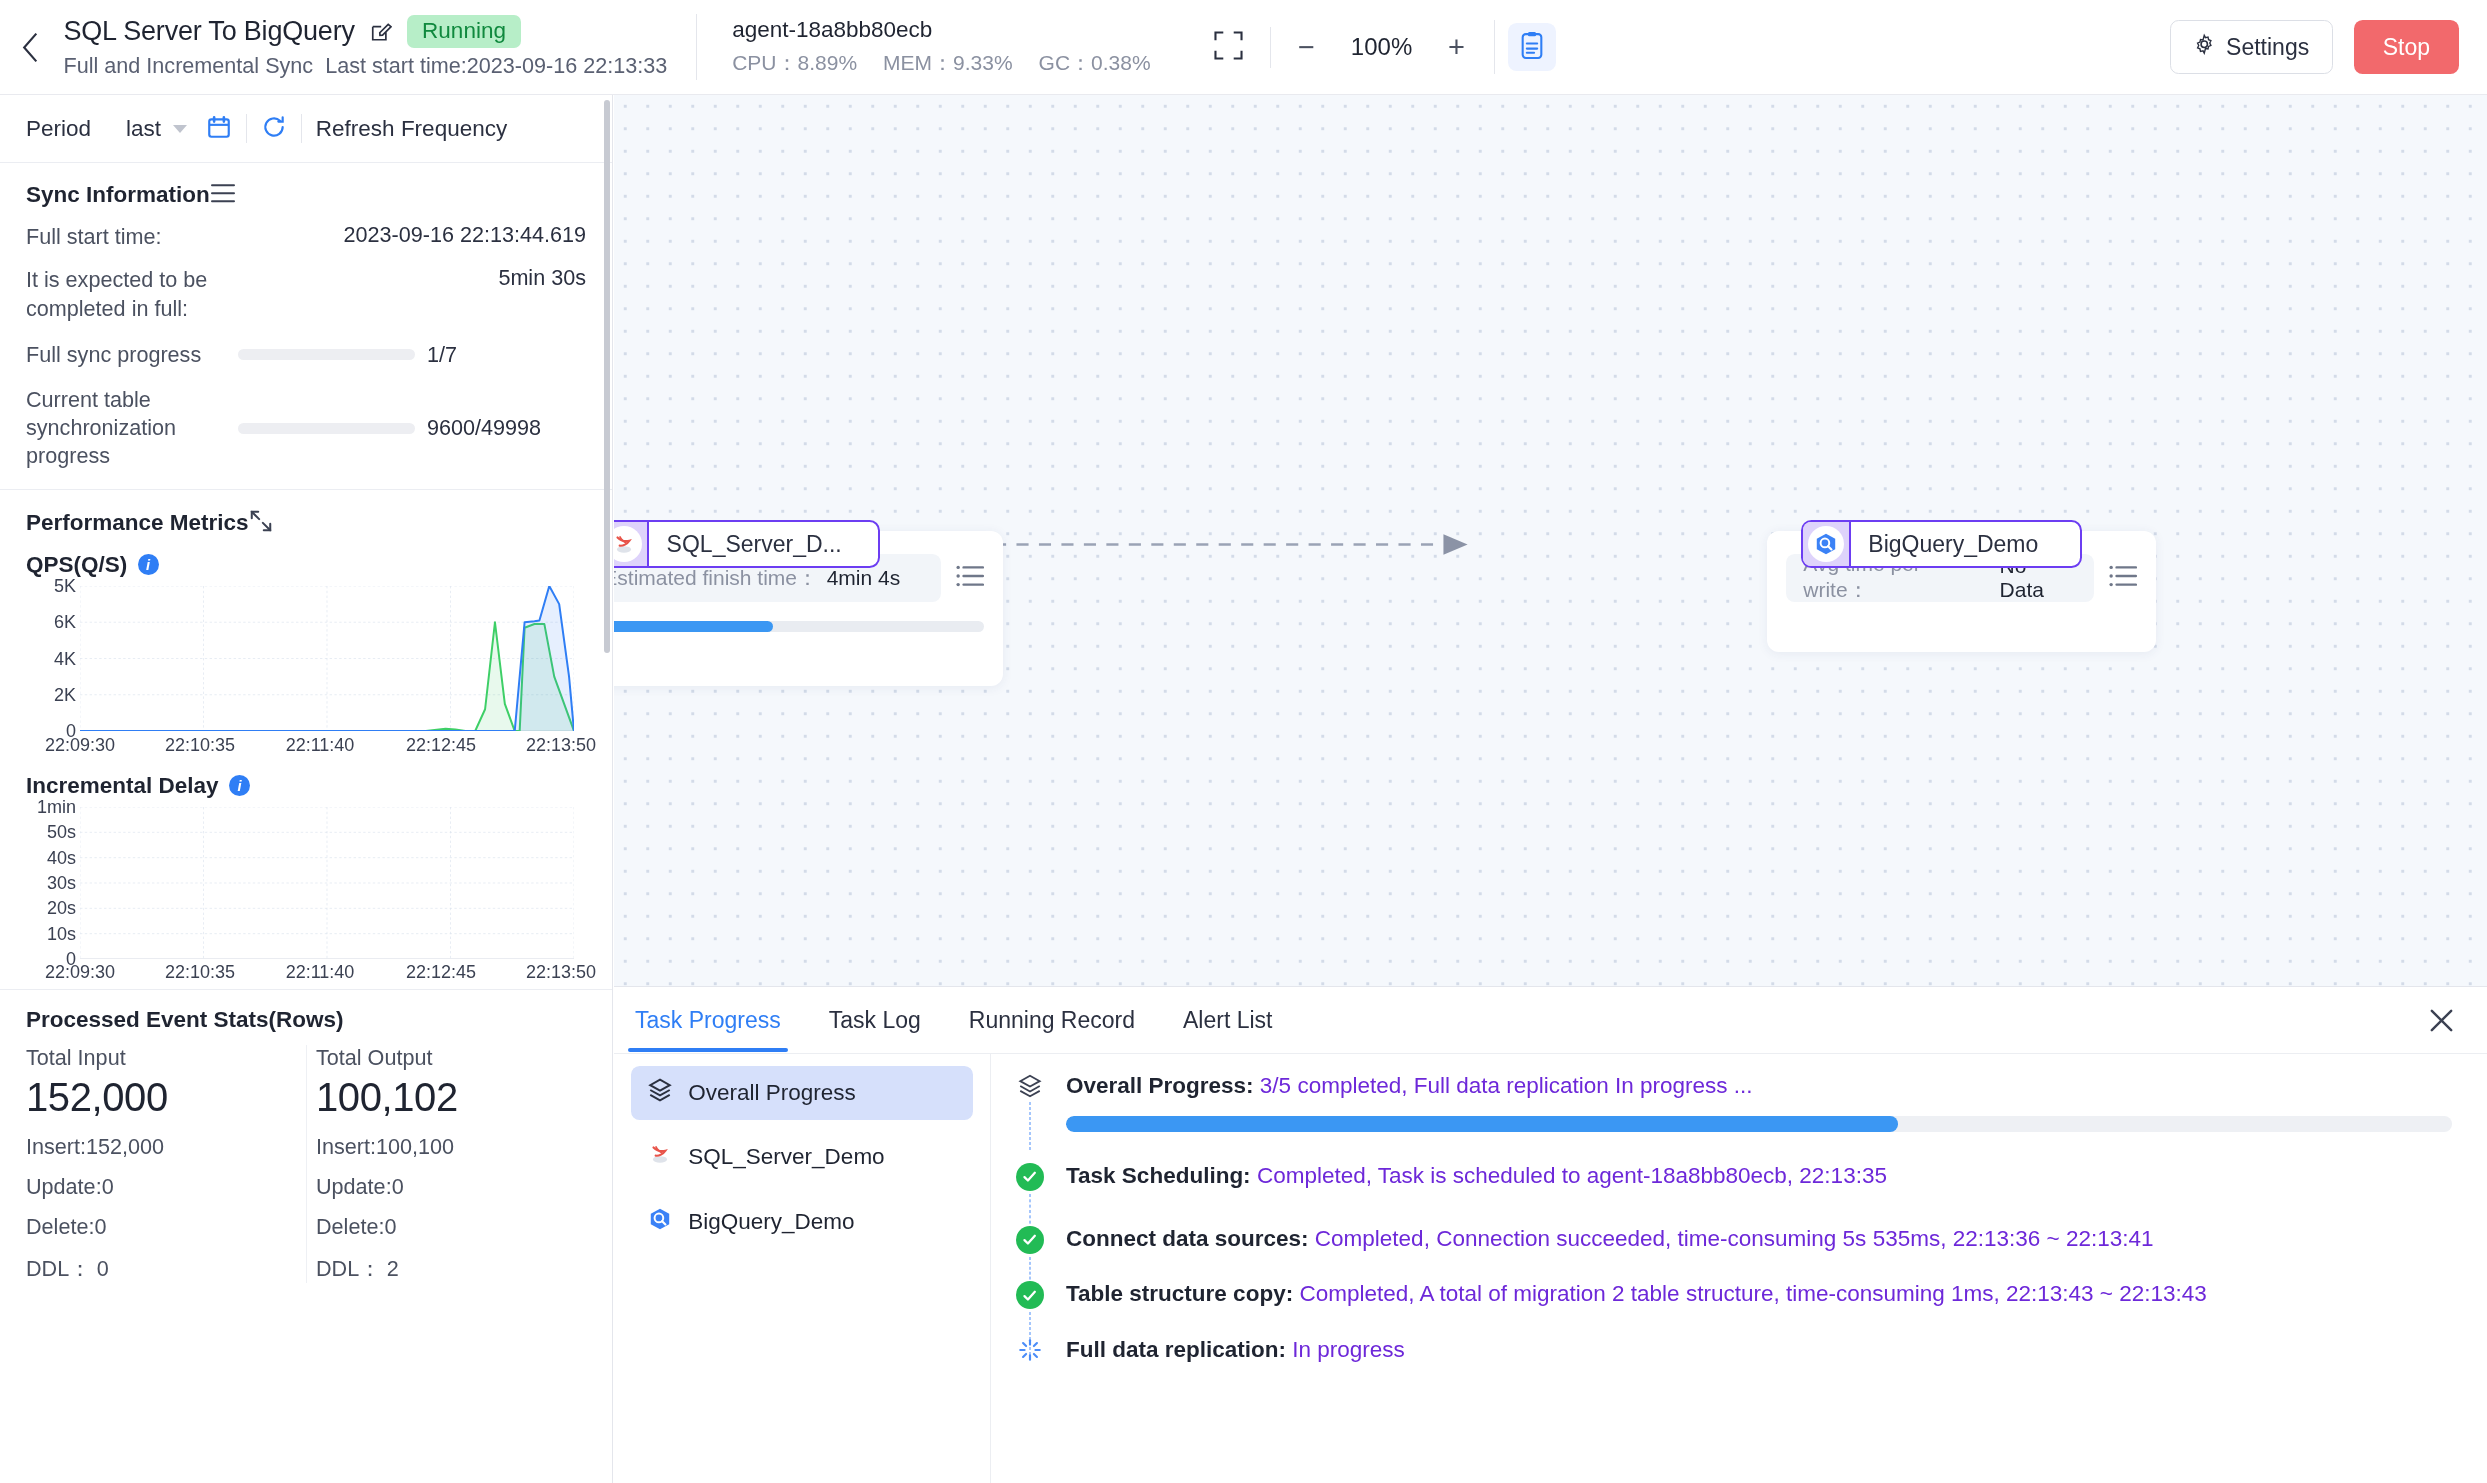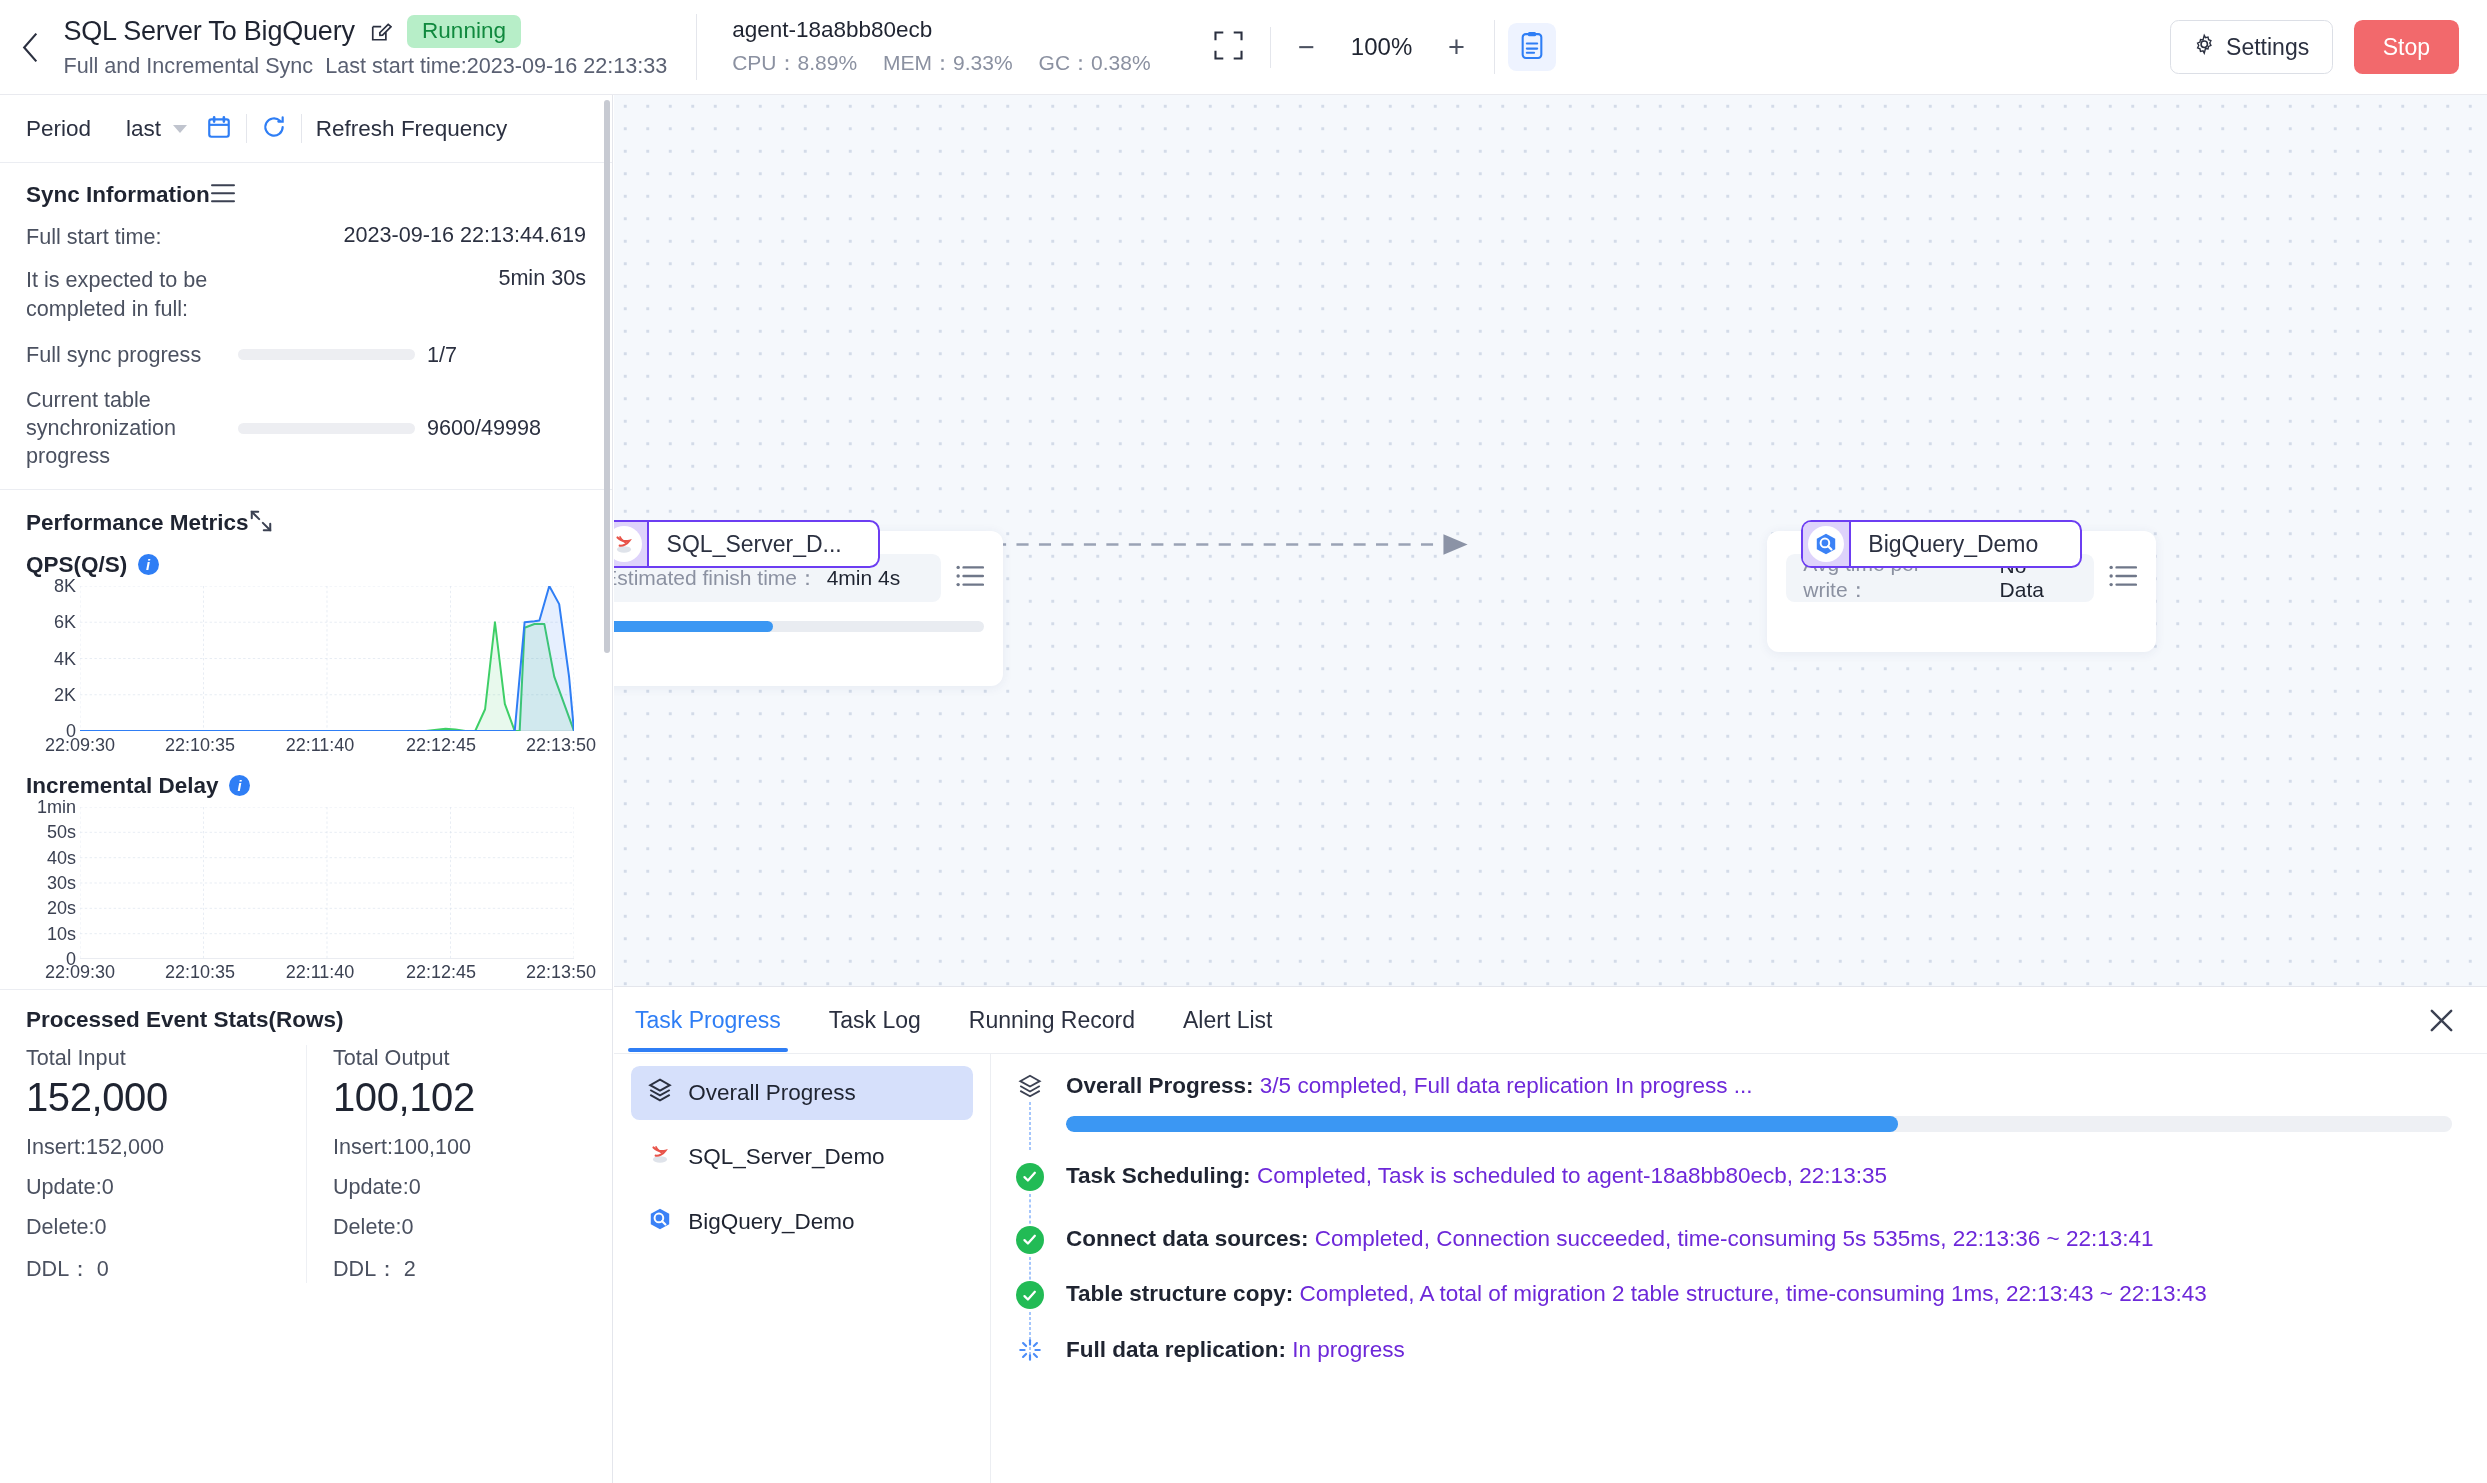--- a/index.html
+++ b/index.html
@@ -110,21 +110,21 @@
   .y-labels { position:absolute; left:0; top:0; width:50px; height:145px; }
   .y-lab { position:absolute; right:0; font-size: 18px; color:#3b4152; transform: translateY(-50%); white-space:nowrap;}
   .plot { position:absolute; left:54px; right:12px; top:0; height:145px; }
   .x-labels { position:absolute; left:0; right:0; top:149px; height:24px; }
   .x-lab { position:absolute; font-size: 18px; color:#3b4152; transform: translateX(-50%); white-space:nowrap; }
 
   
   .stats-title { font-size: 22.5px; font-weight: bold; color: #1f2431; padding-top: 17.3px; }
   .stats-cols { display:flex; margin-top: 12px; }
   .stats-col { width: 50%; }
-  .stats-col + .stats-col { border-left: 0.9px solid #eef0f4; padding-left: 26px; }
+  .stats-col + .stats-col { border-left: 0.9px solid #eef0f4; padding-left: 9px; }
   .stat-cap { font-size: 21.6px; color:#4b5160; }
   .stat-big { font-size: 40px; color:#1f2431; margin-top: 3.5px; letter-spacing: -0.4px;}
   .stat-line { font-size: 21.6px; color:#4b5160; margin-top: 14px; }
 
   .sb-scrollbar {
     position:absolute; right: 1.7px; top: 5.2px; width: 6px; height: 553px;
     background: #c7cad2; border-radius: 3.5px;
   }
 
   
@@ -357,21 +357,21 @@
       <div class="chart-title-row">
         <span class="chart-title">QPS(Q/S)</span>
         <span class="info-dot">i</span>
       </div>
       <div class="chart-wrap">
         <div class="y-labels" id="qpsY">
             <span class="y-lab" style="top:145px">0</span>
             <span class="y-lab" style="top:109px">2K</span>
             <span class="y-lab" style="top:73px">4K</span>
             <span class="y-lab" style="top:36px">6K</span>
-            <span class="y-lab" style="top:0px">8K</span>
+            <span class="y-lab" style="top:0px">5K</span>
           </div>
         <div class="plot">
           <svg id="qpsSvg" width="100%" height="145" viewBox="0 0 100 100" preserveAspectRatio="none">
               <line x1="0" y1="100" x2="100" y2="100" stroke="#c9cfdb" stroke-width="0.8" stroke-dasharray="" vector-effect="non-scaling-stroke"></line>
               <line x1="0" y1="75" x2="100" y2="75" stroke="#d8e0ec" stroke-width="0.6" stroke-dasharray="2.4 2.4" vector-effect="non-scaling-stroke"></line>
               <line x1="0" y1="50" x2="100" y2="50" stroke="#d8e0ec" stroke-width="0.6" stroke-dasharray="2.4 2.4" vector-effect="non-scaling-stroke"></line>
               <line x1="0" y1="25" x2="100" y2="25" stroke="#d8e0ec" stroke-width="0.6" stroke-dasharray="2.4 2.4" vector-effect="non-scaling-stroke"></line>
               <line x1="0" y1="0" x2="100" y2="0" stroke="#d8e0ec" stroke-width="0.6" stroke-dasharray="2.4 2.4" vector-effect="non-scaling-stroke"></line>
               <line x1="0" y1="0" x2="0" y2="100" stroke="#d8e0ec" stroke-width="0.6" stroke-dasharray="2.4 2.4" vector-effect="non-scaling-stroke"></line>
               <line x1="25" y1="0" x2="25" y2="100" stroke="#d8e0ec" stroke-width="0.6" stroke-dasharray="2.4 2.4" vector-effect="non-scaling-stroke"></line>

